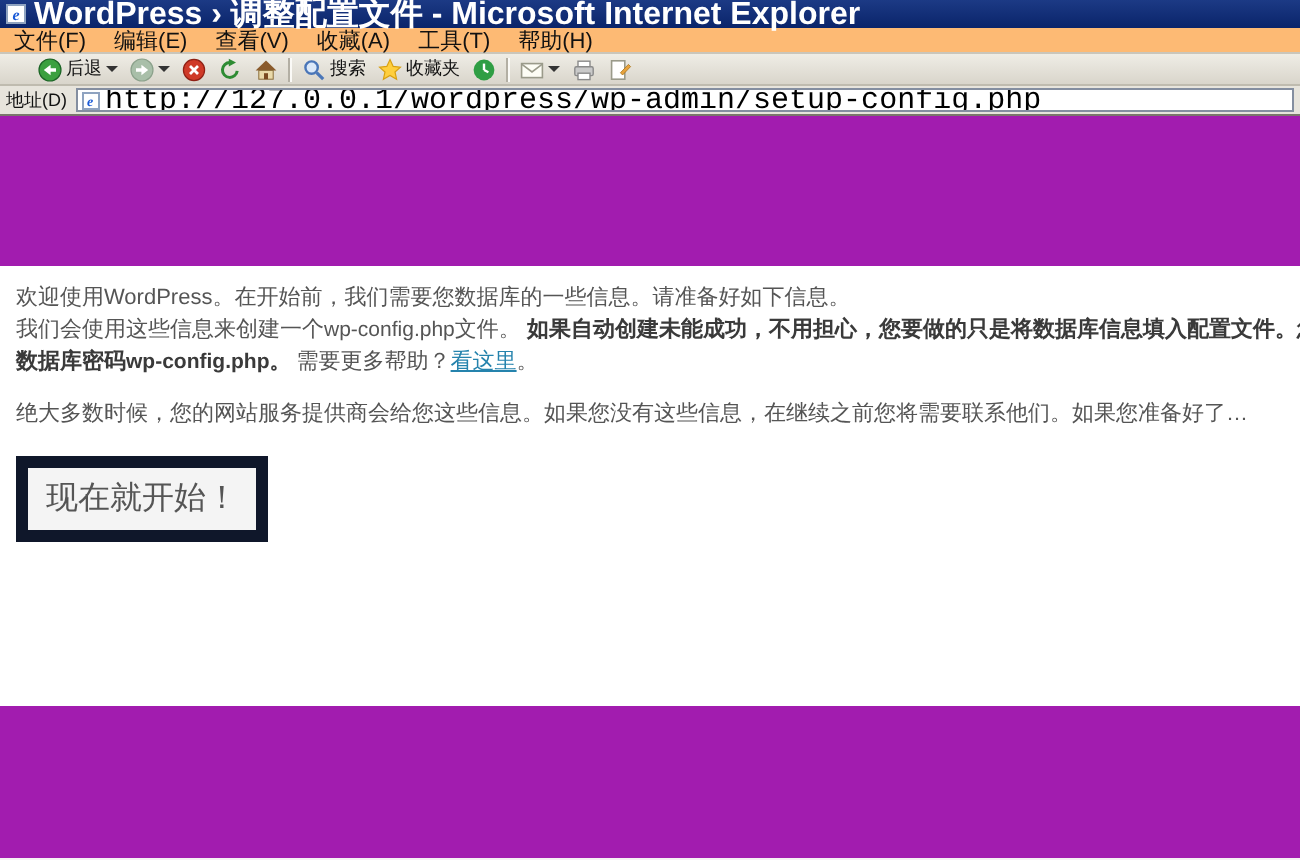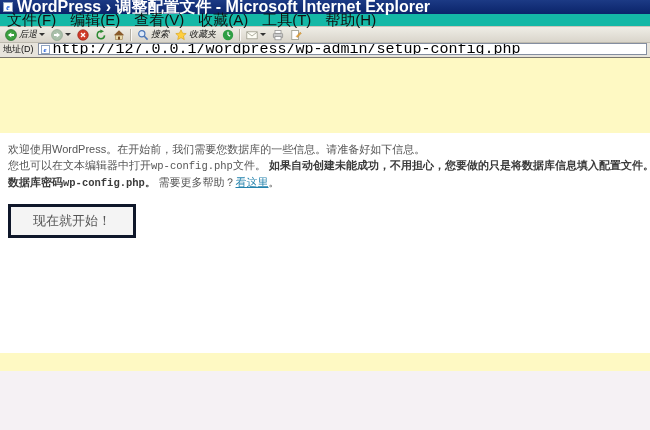--- a/index.html
+++ b/index.html
@@ -6,54 +6,54 @@
   html,body { width:650px; height:430px; overflow:hidden; }
   body { background:#f5f1f4; font-family:"Liberation Sans",sans-serif; }
 
   
   .titlebar { height:14px; background:linear-gradient(#1c3a85,#0a246a);
     display:flex; align-items:center; padding:0 3px; gap:4px; }
   .pageicon { width:10px; height:10px; background:#fff; border:1px solid #8fa3c0;
     font:italic bold 8px/9px "Liberation Serif",serif; color:#1a5ad7; text-align:center; flex:none; }
   .titletext { color:#fff; font-size:16px; font-weight:bold; white-space:nowrap; }
 
-  .menubar { height:13px; background:#14b8a6; border-bottom:1px solid #cac6bb;
-    display:flex; align-items:center; font-size:15px; color:#111; }
+  .menubar { height:13px; background:#fdba74; border-bottom:1px solid #cac6bb;
+    display:flex; align-items:center; font-size:11px; color:#111; }
   .menubar .mitem { padding:0 7px; cursor:default; }
 
   .toolbar { height:16px; background:linear-gradient(#efede6,#d9d5cb);
-    border-bottom:1px solid #bfbbaf; display:flex; align-items:center; padding:0 2px; font-size:9px; color:#111;font-style:italic; }
+    border-bottom:1px solid #bfbbaf; display:flex; align-items:center; padding:0 16px; font-size:9px; color:#111; }
   .tbtn { display:flex; align-items:center; gap:2px; padding:0 3px; height:16px; cursor:default; }
   .tbtn svg { display:block; }
   .tri { width:0; height:0; border-left:3px solid transparent; border-right:3px solid transparent;
     border-top:3px solid #333; }
   .tsep { width:2px; height:12px; border-left:1px solid #b3afa4; border-right:1px solid #fbfaf7; margin:0 2px; }
 
   .addressbar { height:15px; background:#e7e4dc; border-bottom:1px solid #7a766c;
-    display:flex; align-items:flex-start; padding:0 3px; gap:4px; font-size:9px; color:#111; }
+    display:flex; align-items:center; padding:0 3px; gap:4px; font-size:9px; color:#111; }
   .addrfield { flex:1; height:12px; background:#fff; border:1px solid #848ea0;
     display:flex; align-items:center; gap:3px; padding:0 2px; overflow:hidden; }
   .addrfield .pageicon { width:9px; height:9px; font-size:7px; line-height:8px; }
   .addrtext { font-family:"Liberation Mono",monospace; font-size:15px; color:#000; white-space:nowrap; }
 
   
-  .pagebg { height:313px; background:#fef9c3; }
+  .pagebg { height:371px; background:#a21caf; }
   .gap-top { height:75px; }
   .whiteband { background:#fff; min-height:220px; padding:8px 8px 0 8px; color:#555; font-size:11px; }
   .whiteband p { line-height:16px; }
   ol.reqs { margin:13px 0 10px 0; padding-left:45px; }
   ol.reqs li { line-height:16px; }
   .infoline { white-space:nowrap; line-height:17px; }
-  .infoline code, .infoline strong code { font-family:Liberation Mono, monospace; font-size:10.5px; }
+  .infoline code, .infoline strong code { font-family:Liberation Sans, sans-serif; font-size:10.5px; }
   .infoline strong { color:#3a3a3a; }
   a.herelink { color:#2583ad; text-decoration:underline; cursor:pointer; }
   .hostp { margin-top:10px; }
   .btnrow { margin-top:13px; padding-bottom:12px; }
-  button.start { font-family:inherit; font-size:13px; color:#555; background:#f4f4f4;
-    border:3px solid #0f172a; padding:5px 22px; cursor:pointer; }
+  button.start { font-family:inherit; font-size:16px; color:#555; background:#f4f4f4;
+    border:6px solid #0f172a; padding:5px 9px; cursor:pointer; }
 </style>
 </head>
 <body>
 
 <div>
 
   <div class="titlebar">
     <span class="pageicon">e</span>
     <span class="titletext">WordPress › 调整配置文件 - Microsoft Internet Explorer</span>
   </div>
@@ -154,23 +154,24 @@
     </div>
   </div>
 
   <div class="pagebg">
     <div class="gap-top"></div>
 
     <div class="whiteband">
       <p>欢迎使用WordPress。在开始前，我们需要您数据库的一些信息。请准备好如下信息。</p>
 
 
-      <p class="infoline"><span>您也可以在文本编辑器中打开</span><code>wp-config.php</code><span>文件。 </span><strong>如果自动创建未能成功，不用担心，您要做的只是将数据库信息填入配置文件。您也可以在文本编辑器中打开</strong></p>
+      <p class="infoline"><span>我们会使用这些信息来创建一个</span><code>wp-config.php</code><span>文件。 </span><strong>如果自动创建未能成功，不用担心，您要做的只是将数据库信息填入配置文件。您也可以在文本编辑器中打开</strong></p>
       <p class="infoline"><strong>数据库密码</strong><strong><code>wp-config.php。</code></strong><span> 需要更多帮助？</span><a class="herelink">看这里</a><span>。</span></p>
 
+      <p class="hostp">绝大多数时候，您的网站服务提供商会给您这些信息。如果您没有这些信息，在继续之前您将需要联系他们。如果您准备好了…</p>
 
       <div class="btnrow">
         <button class="start">现在就开始！</button>
       </div>
     </div>
   </div>
 
 </div>
 
 </body></html>

